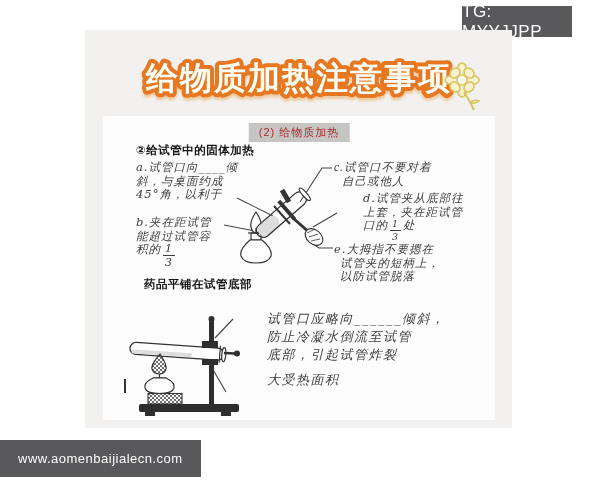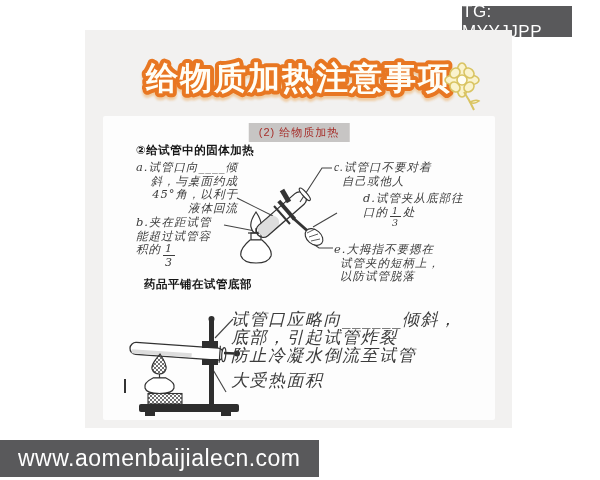--- a/index.html
+++ b/index.html
@@ -8,21 +8,21 @@
     background:#ffffff;
     font-family:"Liberation Sans","DejaVu Sans",sans-serif;
   }
   
   .badge{
     position:absolute;background:#59595b;color:#fefefe;
     font-size:17px;letter-spacing:.5px;
     display:flex;align-items:center;justify-content:center;
   }
   .badge-top{top:6px;left:462px;width:110px;height:31px;}
-  .badge-bottom{top:440px;left:0;height:37px;padding:0 18px;font-size:23px;}
+  .badge-bottom{top:440px;left:0;height:37px;padding:0 18px;font-size:13px;}
   
   .card{
     position:absolute;left:85px;top:30px;width:427px;height:398px;
     background:#f2f1f0;
   }
   .title-svg{position:absolute;left:50%;transform:translateX(-50%);top:18px;
     filter:drop-shadow(0 3px 1px rgba(235,160,70,.45));}
   .flower{position:absolute;left:354px;top:32px;}
   
   .panel{
@@ -39,21 +39,21 @@
     position:absolute;font-weight:bold;font-size:11.5px;color:#161616;
     letter-spacing:.5px;white-space:nowrap;
   }
   .note{
     position:absolute;color:#3c3c3c;
     font-family:"DejaVu Serif","Liberation Serif",serif;font-style:italic;
     font-size:11.5px;line-height:13.5px;letter-spacing:1px;white-space:nowrap;
   }
   .note span{display:block;}
   .note .inline-row{display:flex;align-items:flex-start;}
-  .note-big{font-size:17px;line-height:18px;letter-spacing:1.5px;}
+  .note-big{font-size:13px;line-height:18px;letter-spacing:1.5px;margin-left:36px;}
   .frac{
     display:inline-block;vertical-align:middle;text-align:center;
     font-size:9.5px;line-height:1;margin:0 2px;font-style:italic;
   }
   .frac .num{display:block;border-bottom:1px solid #3c3c3c;padding:0 2px 1px;}
   .frac .den{display:block;padding-top:1px;}
 </style>
 </head>
 <body>
 
@@ -159,25 +159,24 @@
         <line x1="22" y1="263" x2="22" y2="277" stroke="#333" stroke-width="2"></line>
       </g>
     </svg>
 
     <div class="section-badge">
       <span>(2) 给物质加热</span>
     </div>
 
     <div class="h-bold" style="left:33px;top:27px;">②给试管中的固体加热</div>
 
-    <div class="note" style="left:33px;top:45px;text-align:right;">
+    <div class="note" style="left:33px;top:45px;">
       <span>a.试管口向____倾</span>
       <span>斜，与桌面约成</span>
       <span>45°角，以利于</span>
-      <span>液体回流</span>
     </div>
 
     <div class="note" style="left:33px;top:100px;">
       <span>b.夹在距试管</span>
       <span>能超过试管容</span>
       <span class="inline-row">
         <span style="display:inline">积的</span>
         <span class="frac" style="font-size:11px">
           <span class="num">1</span>
           <span class="den">3</span>
@@ -185,42 +184,43 @@
       </span>
     </div>
 
     <div class="note" style="left:231px;top:45px;font-family:Liberation Serif, serif;">
       <span>c.试管口不要对着</span>
       <span style="padding-left:8px">自己或他人</span>
     </div>
 
     <div class="note" style="left:236px;top:76px;margin-left:24px;">
       <span>d.试管夹从底部往</span>
+      <span>上套，夹在距试管</span>
       <span class="inline-row">
         <span style="display:inline">口的</span>
         <span class="frac">
           <span class="num">1</span>
           <span class="den">3</span>
         </span>
         <span style="display:inline">处</span>
       </span>
     </div>
 
     <div class="note" style="left:231px;top:127px;">
       <span>e.大拇指不要摁在</span>
       <span style="padding-left:6px">试管夹的短柄上，</span>
       <span style="padding-left:6px">以防试管脱落</span>
     </div>
 
     <div class="h-bold" style="left:41px;top:161px;">药品平铺在试管底部</div>
 
     <div class="note note-big" style="left:128px;top:194px;">
       <span>试管口应略向______倾斜，</span>
+      <span>防止冷凝水倒流至试管</span>
       <span>底部，引起试管炸裂</span>
-      <span>防止冷凝水倒流至试管</span>
     </div>
 
     <div class="note note-big" style="left:128px;top:255px;">
       <span>大受热面积</span>
     </div>
 
   </div>
 </div>
 
 <div class="badge badge-bottom">

